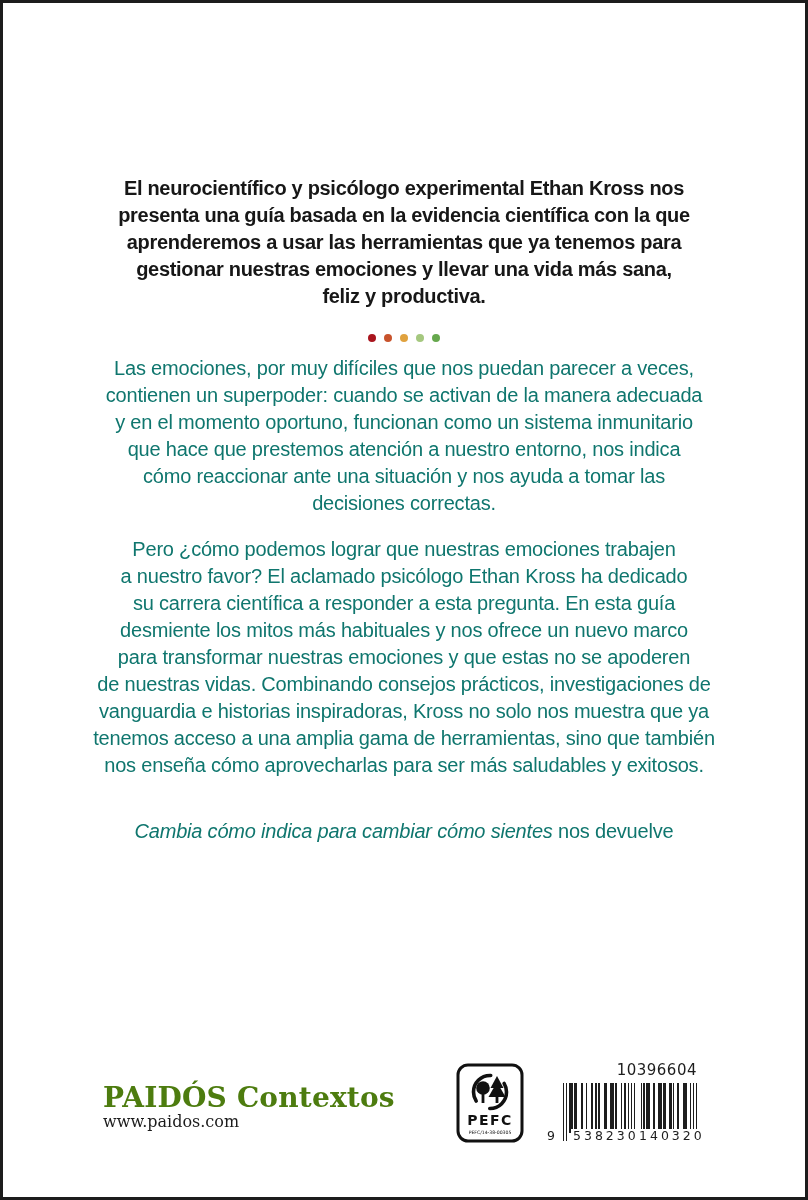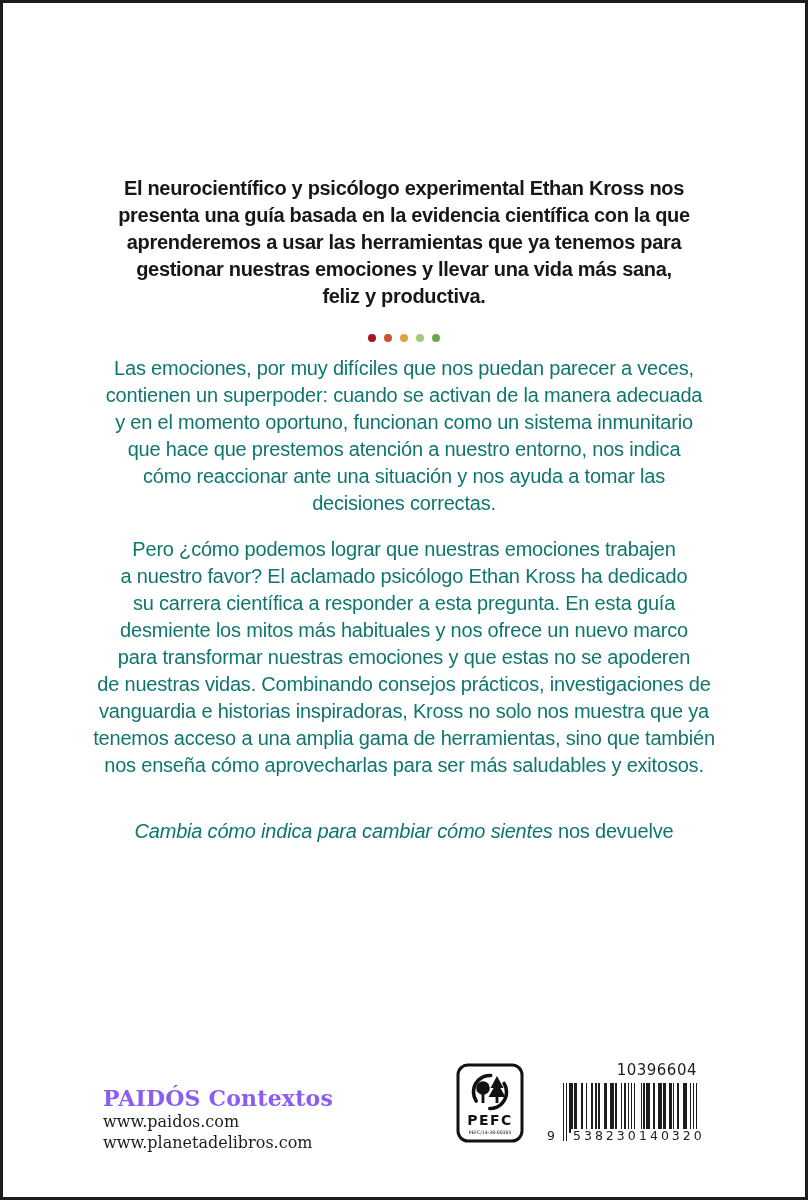--- a/index.html
+++ b/index.html
@@ -55,23 +55,23 @@
   
   .publisher-block {
     position: absolute;
     left: 100px;
     top: 1082px;
     text-align: left;
   }
   .publisher-name {
     font-family: "DejaVu Serif", serif;
     font-weight: 700;
-    font-size: 22px;
+    font-size: 28px;
     line-height: 26px;
-    color: #8b5cf6;
+    color: #4d7c0f;
     letter-spacing: 0.2px;
   }
   .publisher-url {
     font-family: "DejaVu Serif", serif;
     font-size: 16px;
     line-height: 21px;
     color: #1c1c1c;
   }
   .pefc-logo {
     position: absolute;
@@ -151,21 +151,20 @@
 tenemos acceso a una amplia gama de herramientas, sino que también
 nos enseña cómo aprovecharlas para ser más saludables y exitosos.</div>
 
   <div class="para p4">
     <div class="p4-first-line"><span class="italic">Cambia cómo indica para cambiar cómo sientes</span><span> nos devuelve</span></div>
   </div>
 
   <div class="publisher-block">
     <div class="publisher-name">PAIDÓS Contextos</div>
     <div class="publisher-url">www.paidos.com</div>
-    <div class="publisher-url">www.planetadelibros.com</div>
   </div>
 
   <svg class="pefc-logo" width="68" height="80" viewBox="0 0 68 80" xmlns="http://www.w3.org/2000/svg">
     <rect x="2" y="2" width="64" height="76" rx="10" fill="none" stroke="#111111" stroke-width="3"></rect>
 
     <circle cx="34" cy="29" r="16.5" fill="none" stroke="#111111" stroke-width="3.6" stroke-dasharray="36 16" stroke-dashoffset="10" stroke-linecap="round"></circle>
 
     <circle cx="27" cy="25" r="6.8" fill="#111111"></circle>
     <rect x="25.6" y="29" width="2.8" height="11" fill="#111111"></rect>
 

